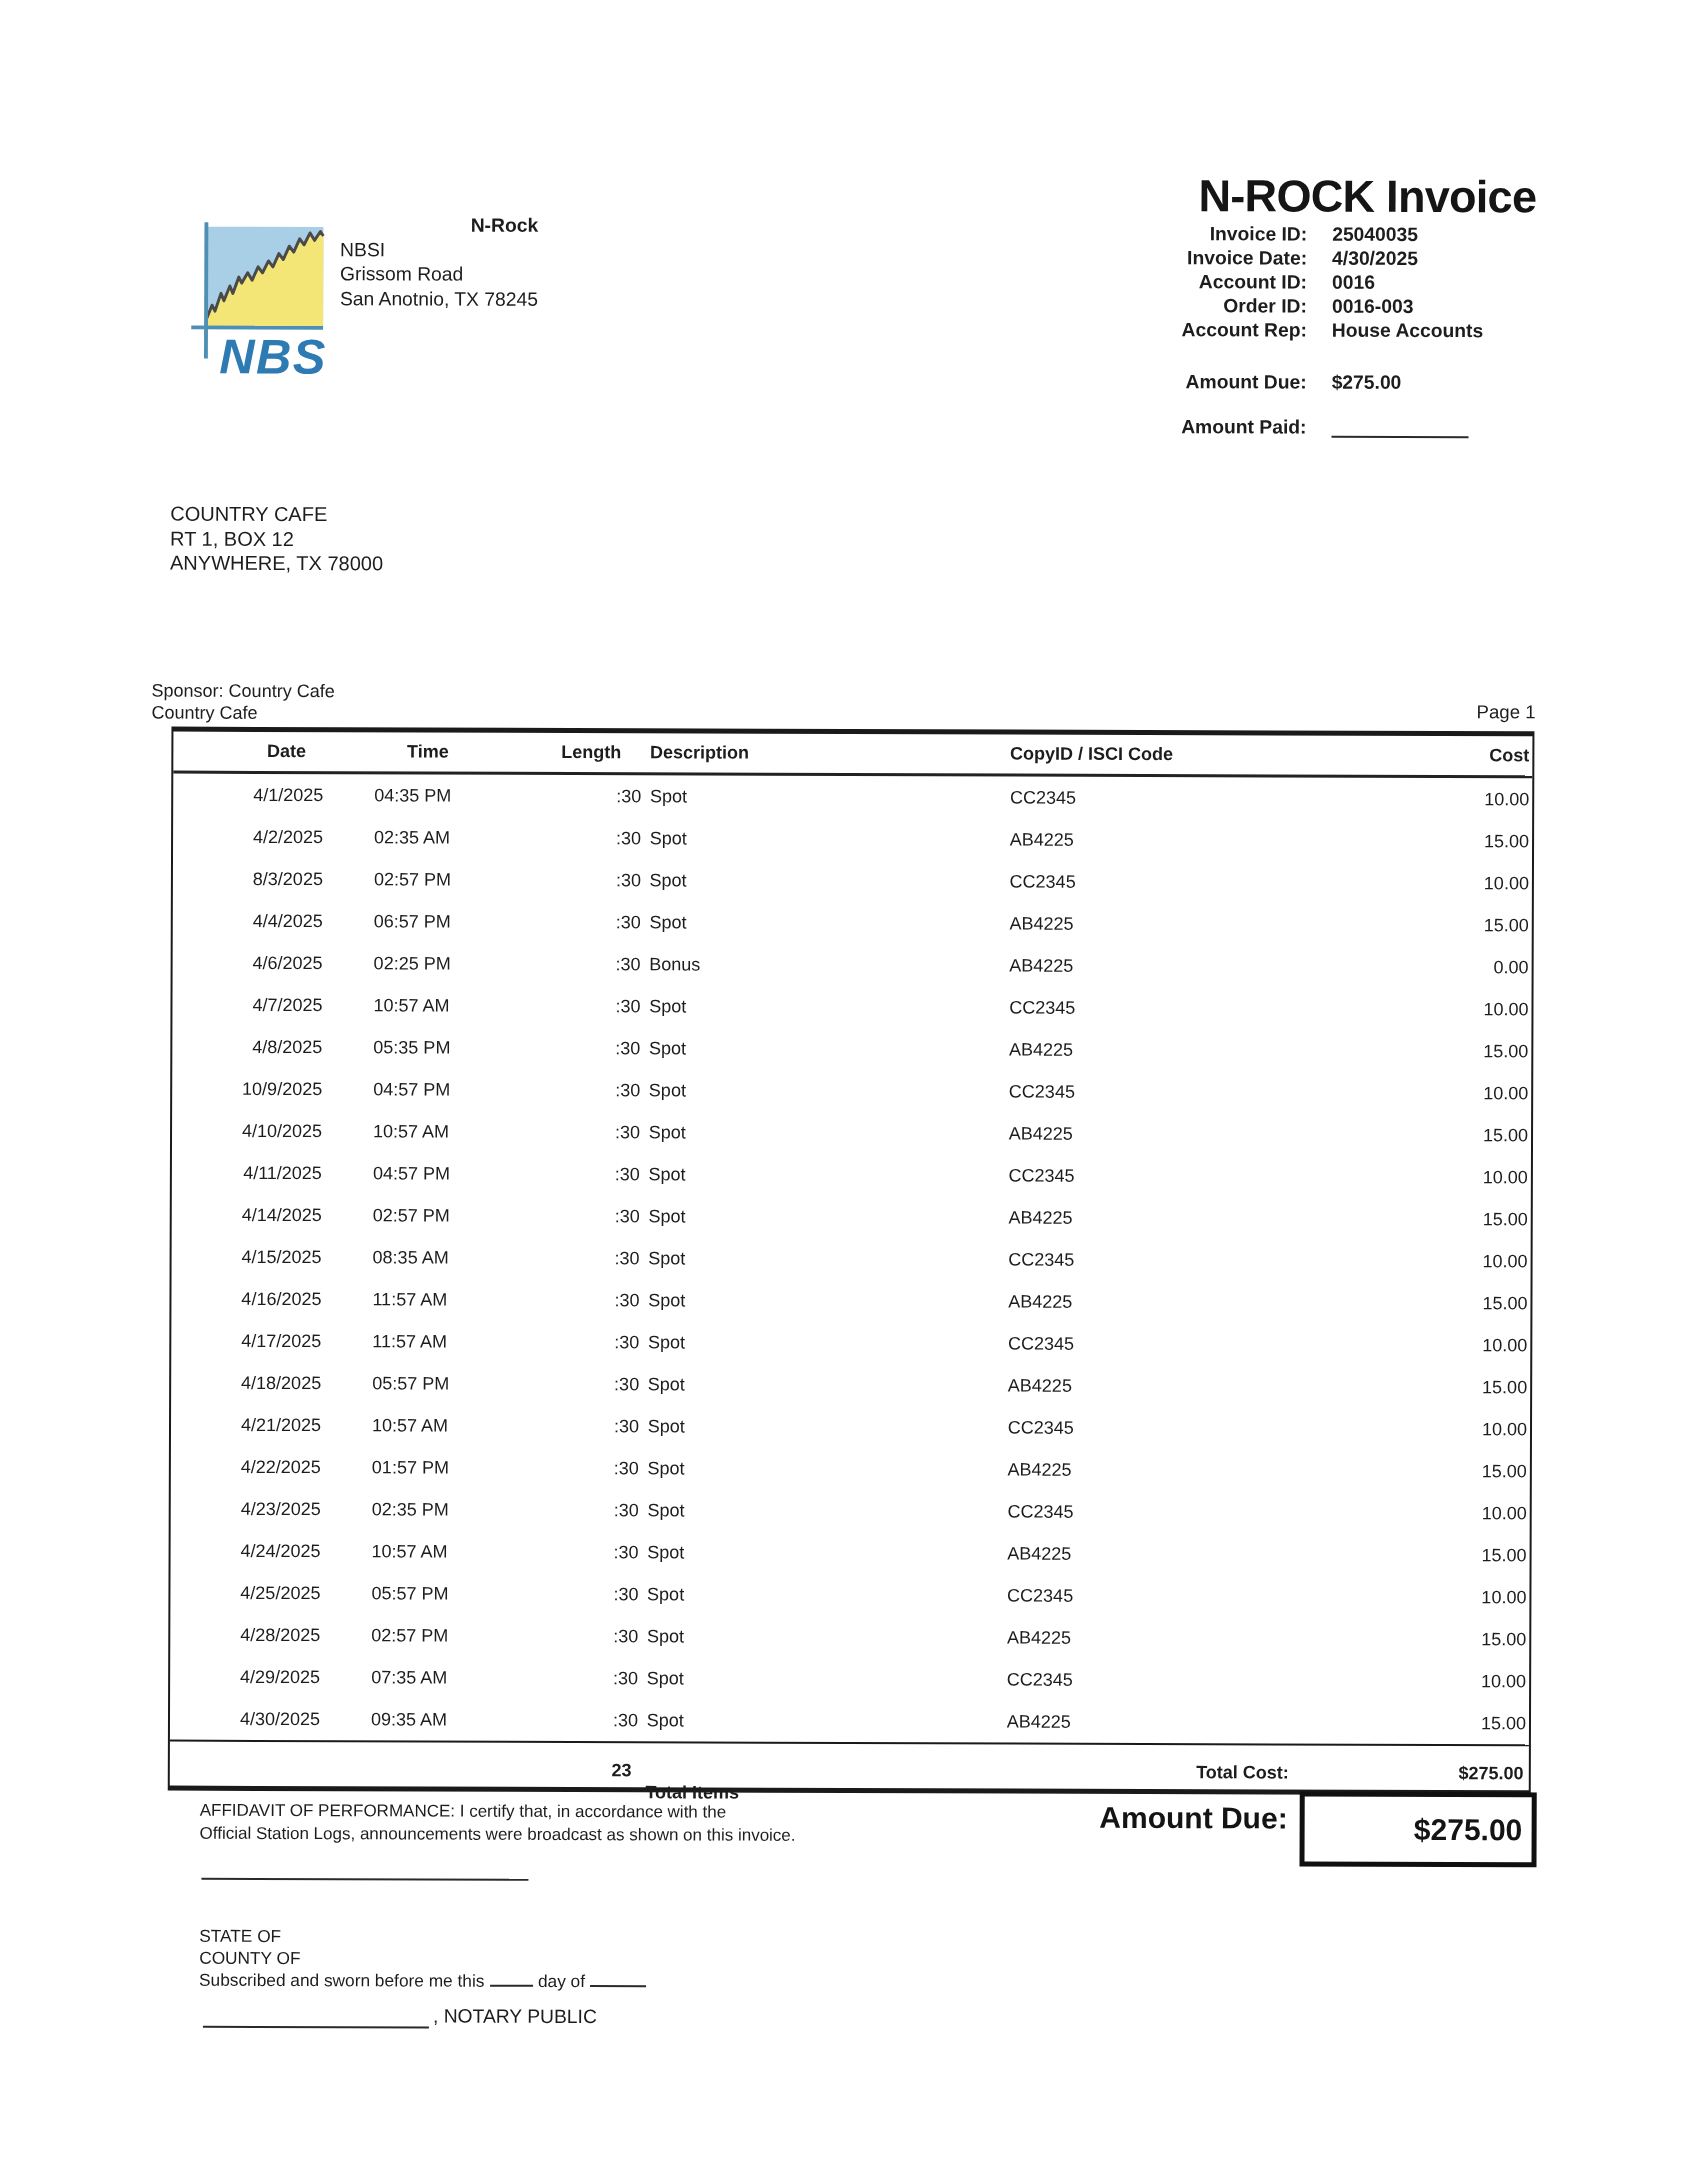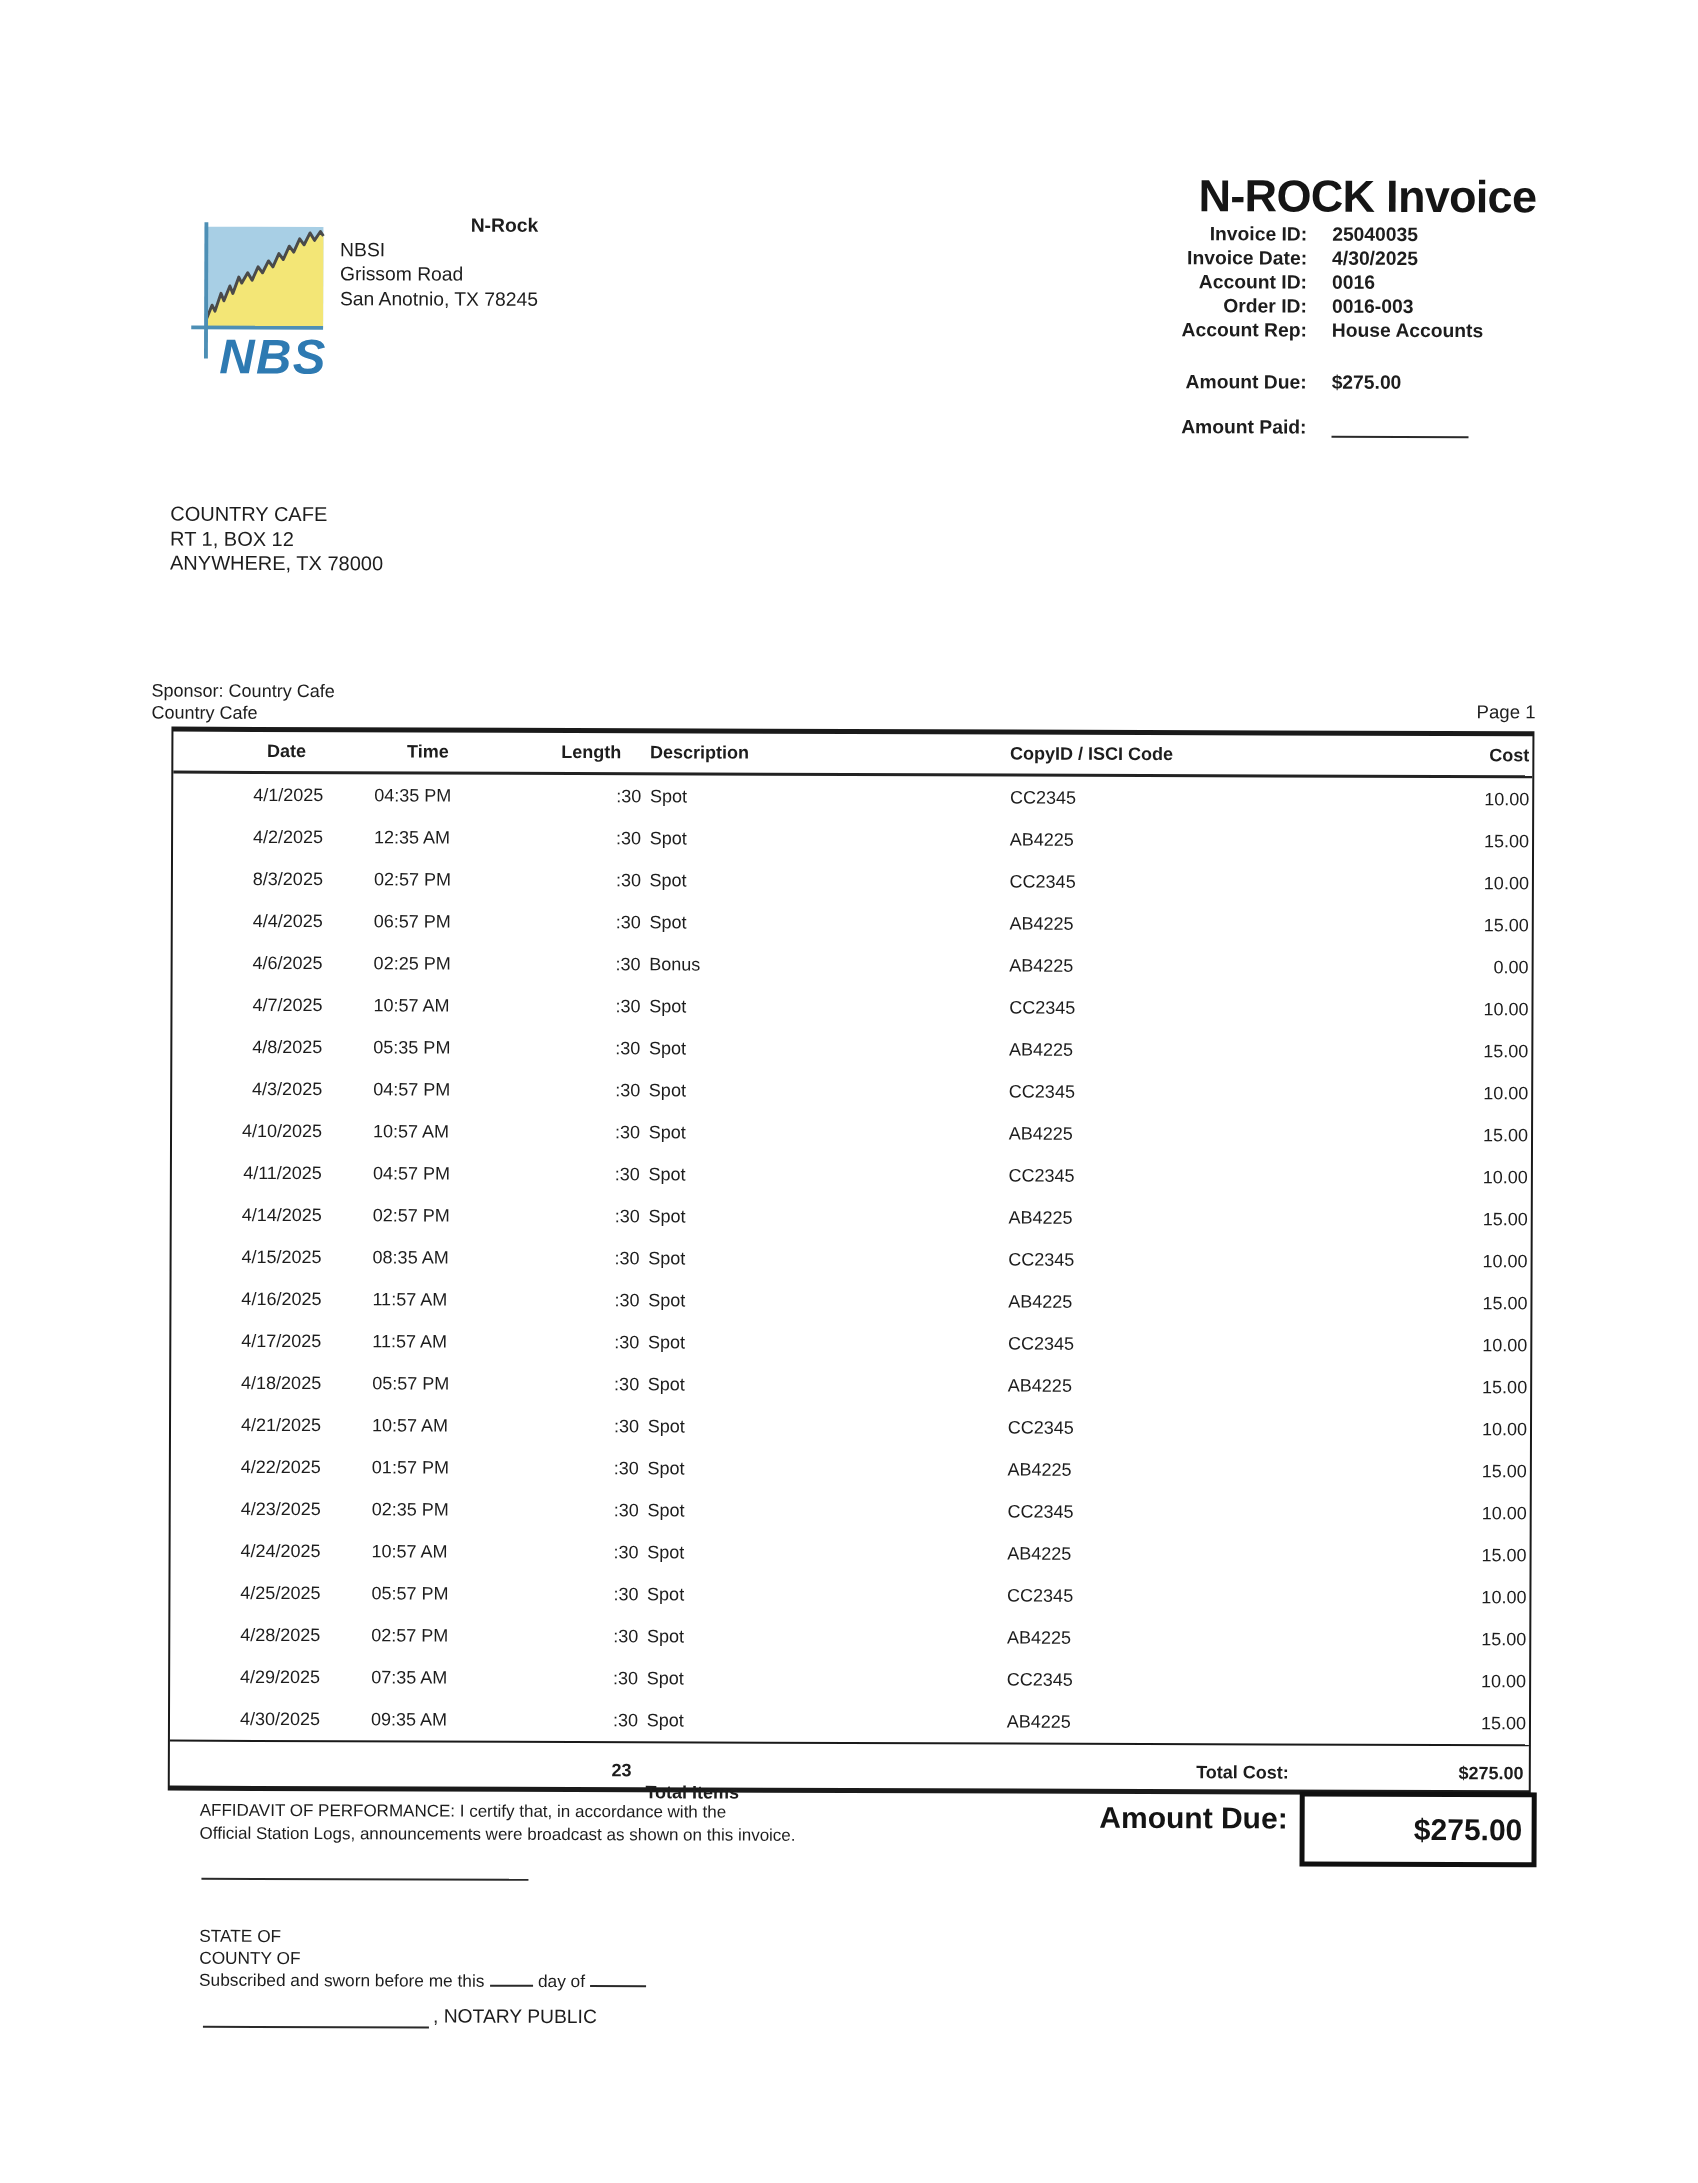--- a/index.html
+++ b/index.html
@@ -157,21 +157,21 @@
           <div class="trow">
             <span class="c-date">4/1/2025</span>
             <span class="c-time">04:35 PM</span>
             <span class="c-len">:30</span>
             <span class="c-desc">Spot</span>
             <span class="c-copy">CC2345</span>
             <span class="c-cost">10.00</span>
           </div>
           <div class="trow">
             <span class="c-date">4/2/2025</span>
-            <span class="c-time">12:35 AM</span>
+            <span class="c-time">02:35 AM</span>
             <span class="c-len">:30</span>
             <span class="c-desc">Spot</span>
             <span class="c-copy">AB4225</span>
             <span class="c-cost">15.00</span>
           </div>
           <div class="trow">
             <span class="c-date">8/3/2025</span>
             <span class="c-time">02:57 PM</span>
             <span class="c-len">:30</span>
             <span class="c-desc">Spot</span>
@@ -204,21 +204,21 @@
           </div>
           <div class="trow">
             <span class="c-date">4/8/2025</span>
             <span class="c-time">05:35 PM</span>
             <span class="c-len">:30</span>
             <span class="c-desc">Spot</span>
             <span class="c-copy">AB4225</span>
             <span class="c-cost">15.00</span>
           </div>
           <div class="trow">
-            <span class="c-date">4/3/2025</span>
+            <span class="c-date">10/9/2025</span>
             <span class="c-time">04:57 PM</span>
             <span class="c-len">:30</span>
             <span class="c-desc">Spot</span>
             <span class="c-copy">CC2345</span>
             <span class="c-cost">10.00</span>
           </div>
           <div class="trow">
             <span class="c-date">4/10/2025</span>
             <span class="c-time">10:57 AM</span>
             <span class="c-len">:30</span>

